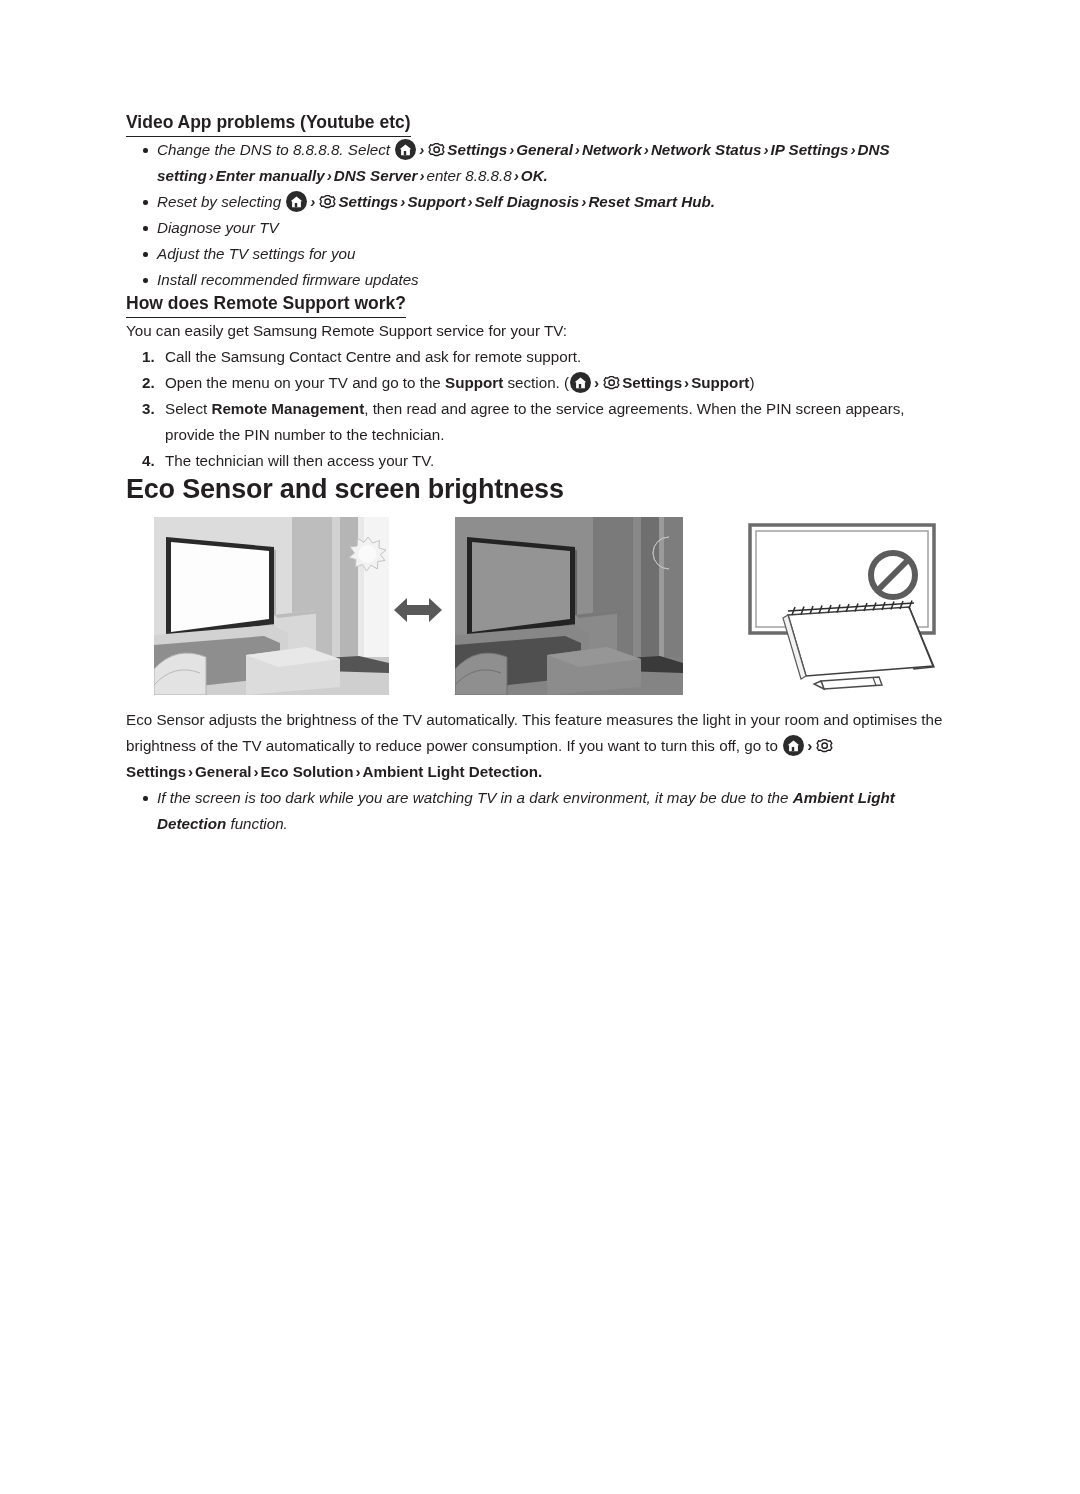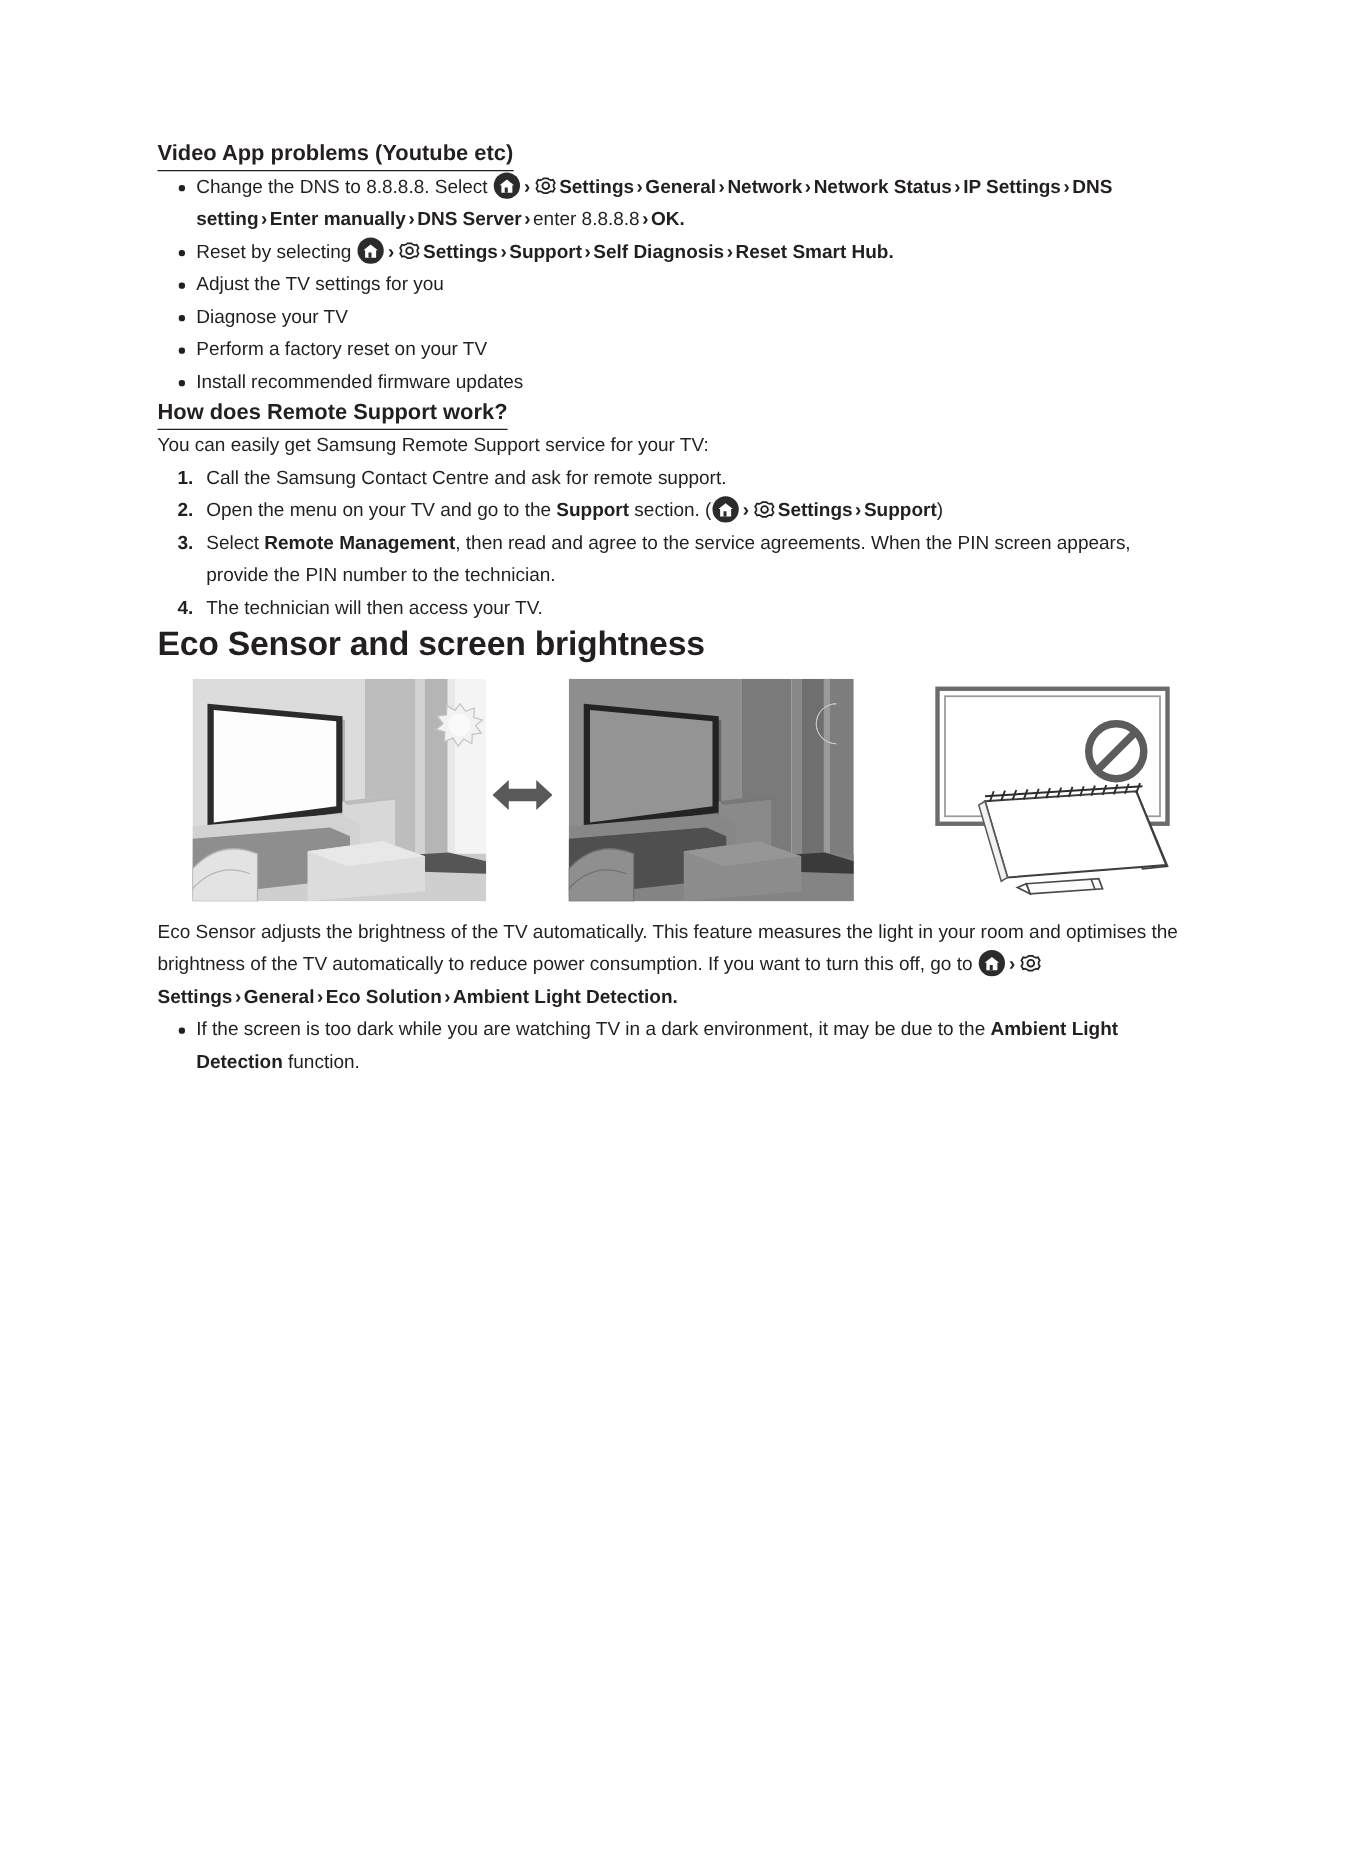--- a/index.html
+++ b/index.html
@@ -63,20 +63,21 @@
   ul.bullets {
     list-style: none;
     margin: 0;
     padding: 0;
   }
   ul.bullets > li {
     position: relative;
     padding-left: 31px;
     font-size: 15.2px;
     line-height: 26px;
+    font-style: italic;
   }
   ul.bullets > li::before {
     content: "";
     position: absolute;
     left: 17px;
     top: 11px;
     width: 4.5px;
     height: 4.5px;
     border-radius: 50%;
     background: #231f20;
@@ -183,23 +184,22 @@
               <path d="M10 0.9 L11.6 2.0 A7.5 7.5 0 0 1 13.4 2.75 L15.3 2.3 L17.1 5.4 L15.9 6.95 A7.5 7.5 0 0 1 15.9 9.0 L17.1 10.6 L15.3 13.7 L13.4 13.25 A7.5 7.5 0 0 1 11.6 14.0 L10 15.1 L6.6 15.1 L5.0 14.0 A7.5 7.5 0 0 1 3.2 13.25 L1.3 13.7 L-0.5 10.6 L0.7 9.0 A7.5 7.5 0 0 1 0.7 6.95 L-0.5 5.4 L1.3 2.3 L3.2 2.75 A7.5 7.5 0 0 1 5.0 2.0 L6.6 0.9 Z" fill="none" stroke="#231f20" stroke-width="1.6" transform="translate(1.7,2.1) scale(0.93)"></path>
               <circle cx="9.6" cy="9.6" r="3.0" fill="none" stroke="#231f20" stroke-width="1.6"></circle>
             </svg></span><span class="b">Settings</span><span class="sep">›</span><span class="b">Support</span><span class="sep">›</span><span class="b">Self Diagnosis</span><span class="sep">›</span><span class="b">Reset Smart Hub.</span>
       </li>
     </ul>
 
     
 
 
     <ul class="bullets mt-6">
+      <li class="body">Diagnose your TV</li>
       <li class="body">Adjust the TV settings for you</li>
-      <li class="body">Diagnose your TV</li>
-      <li class="body">Perform a factory reset on your TV</li>
       <li class="body">Install recommended firmware updates</li>
     </ul>
 
     
     <div class="mt-26">
       <h3 class="sub-title">How does Remote Support work?</h3>
     </div>
 
     <p class="body mt-10">You can easily get Samsung Remote Support service for your TV:</p>
 

